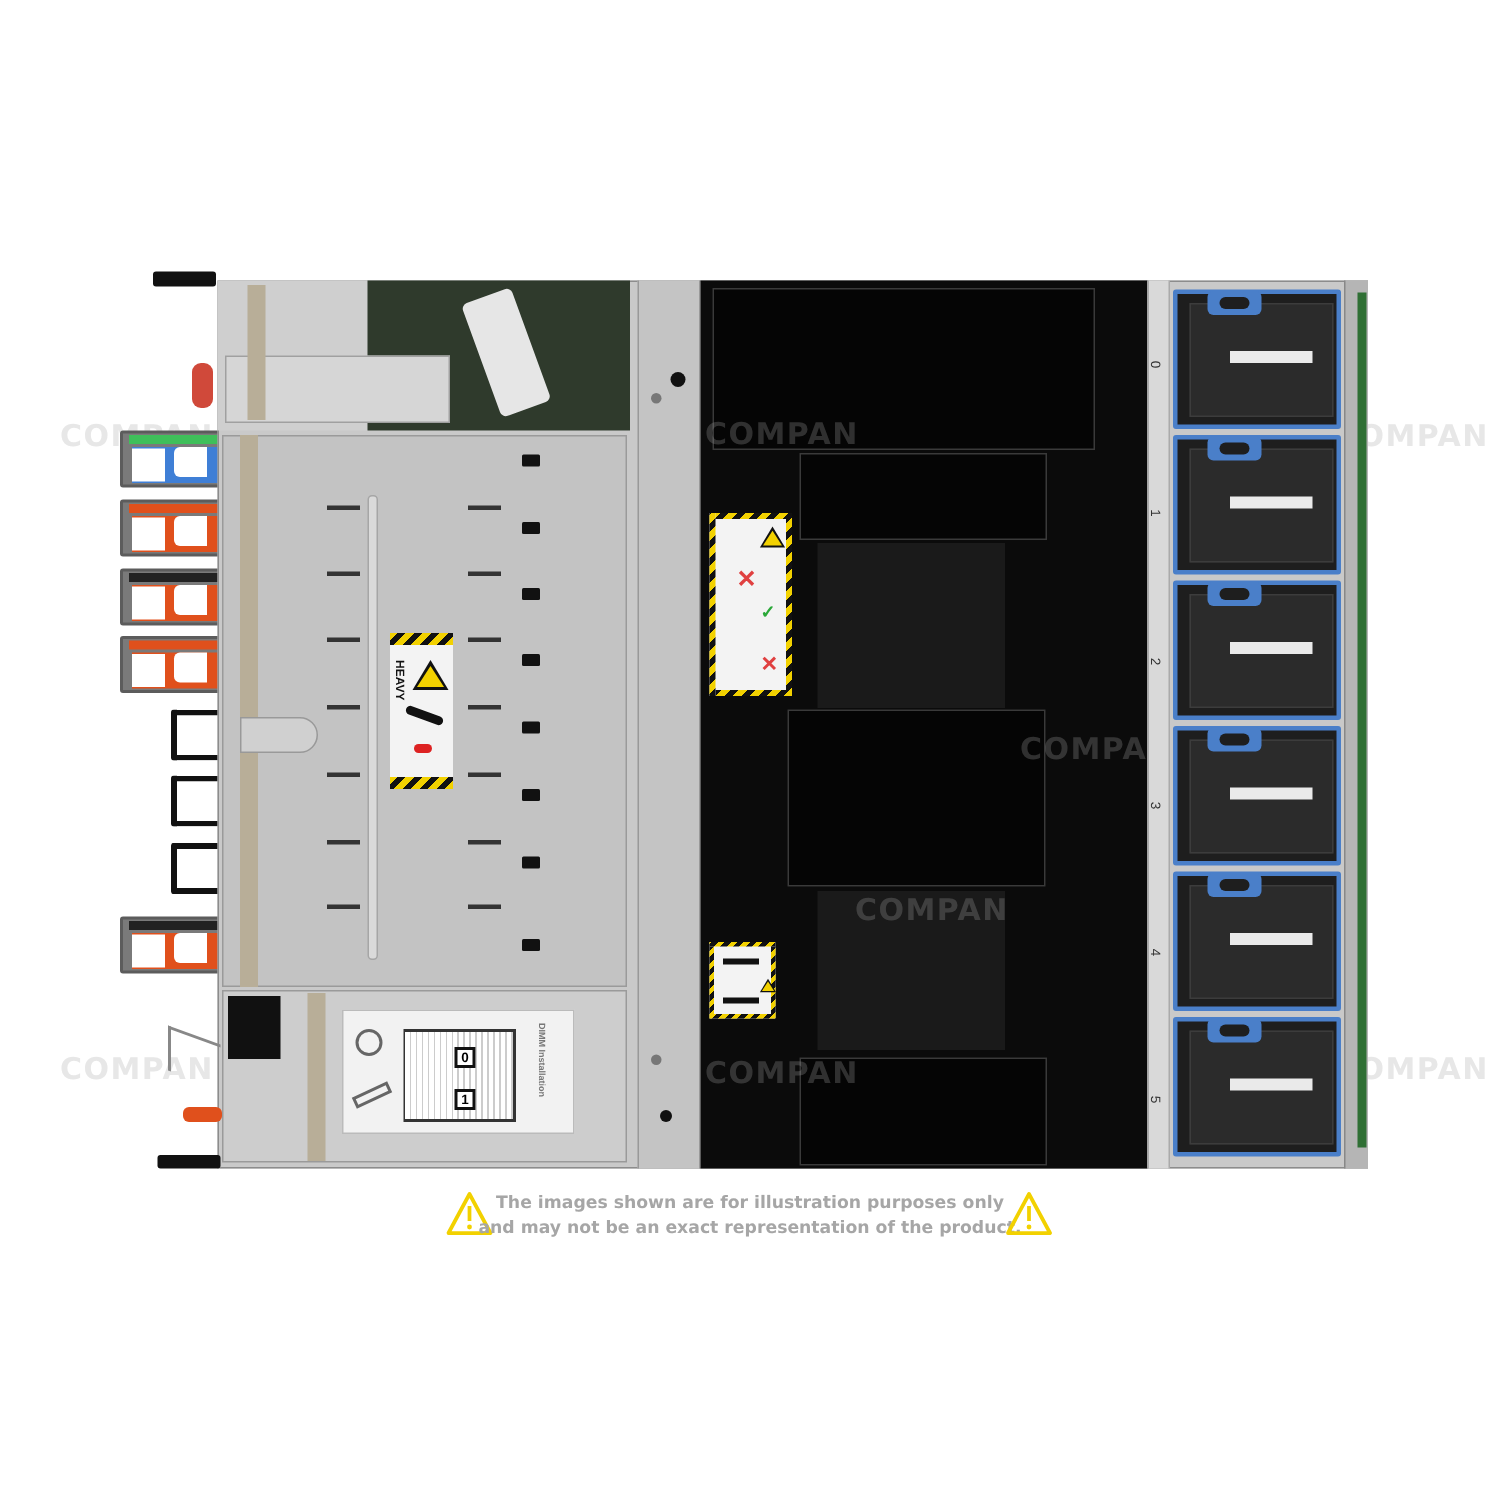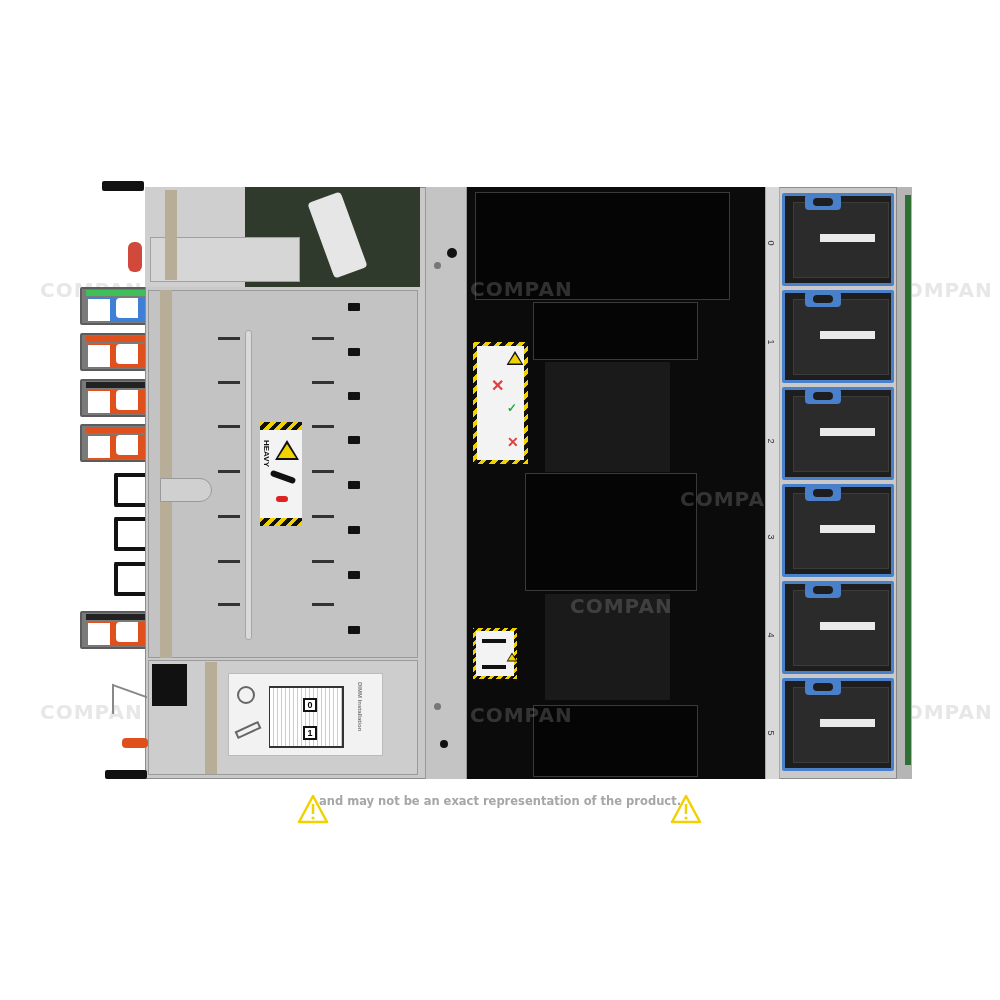--- a/index.html
+++ b/index.html
@@ -261,19 +261,20 @@
 <div class="pull-handle" style="left:105px;top:770px;width:42px;height:9px;"></div>
 <div class="abs" style="left:122px;top:738px;width:26px;height:10px;background:#e0501c;border-radius:4px;"></div>
 <div class="abs" style="left:112px;top:690px;width:35px;height:30px;border:2px solid #888;border-right:none;border-bottom:none;transform:skewY(20deg);"></div>
 
 <svg class="caution" style="left:297px;" viewBox="0 0 32 30">
   <polygon points="16,2 30,28 2,28" fill="none" stroke="#f2d100" stroke-width="2.5" stroke-linejoin="round"></polygon>
   <line x1="16" y1="10" x2="16" y2="20" stroke="#f2d100" stroke-width="2.5"></line>
   <circle cx="16" cy="24" r="1.6" fill="#f2d100"></circle>
 </svg>
 <div class="disclaimer">
+  <div>The images shown are for illustration purposes only</div>
   <div>and may not be an exact representation of the product.</div>
 </div>
 <svg class="caution" style="left:670px;" viewBox="0 0 32 30">
   <polygon points="16,2 30,28 2,28" fill="none" stroke="#f2d100" stroke-width="2.5" stroke-linejoin="round"></polygon>
   <line x1="16" y1="10" x2="16" y2="20" stroke="#f2d100" stroke-width="2.5"></line>
   <circle cx="16" cy="24" r="1.6" fill="#f2d100"></circle>
 </svg>
 
 </body></html>

